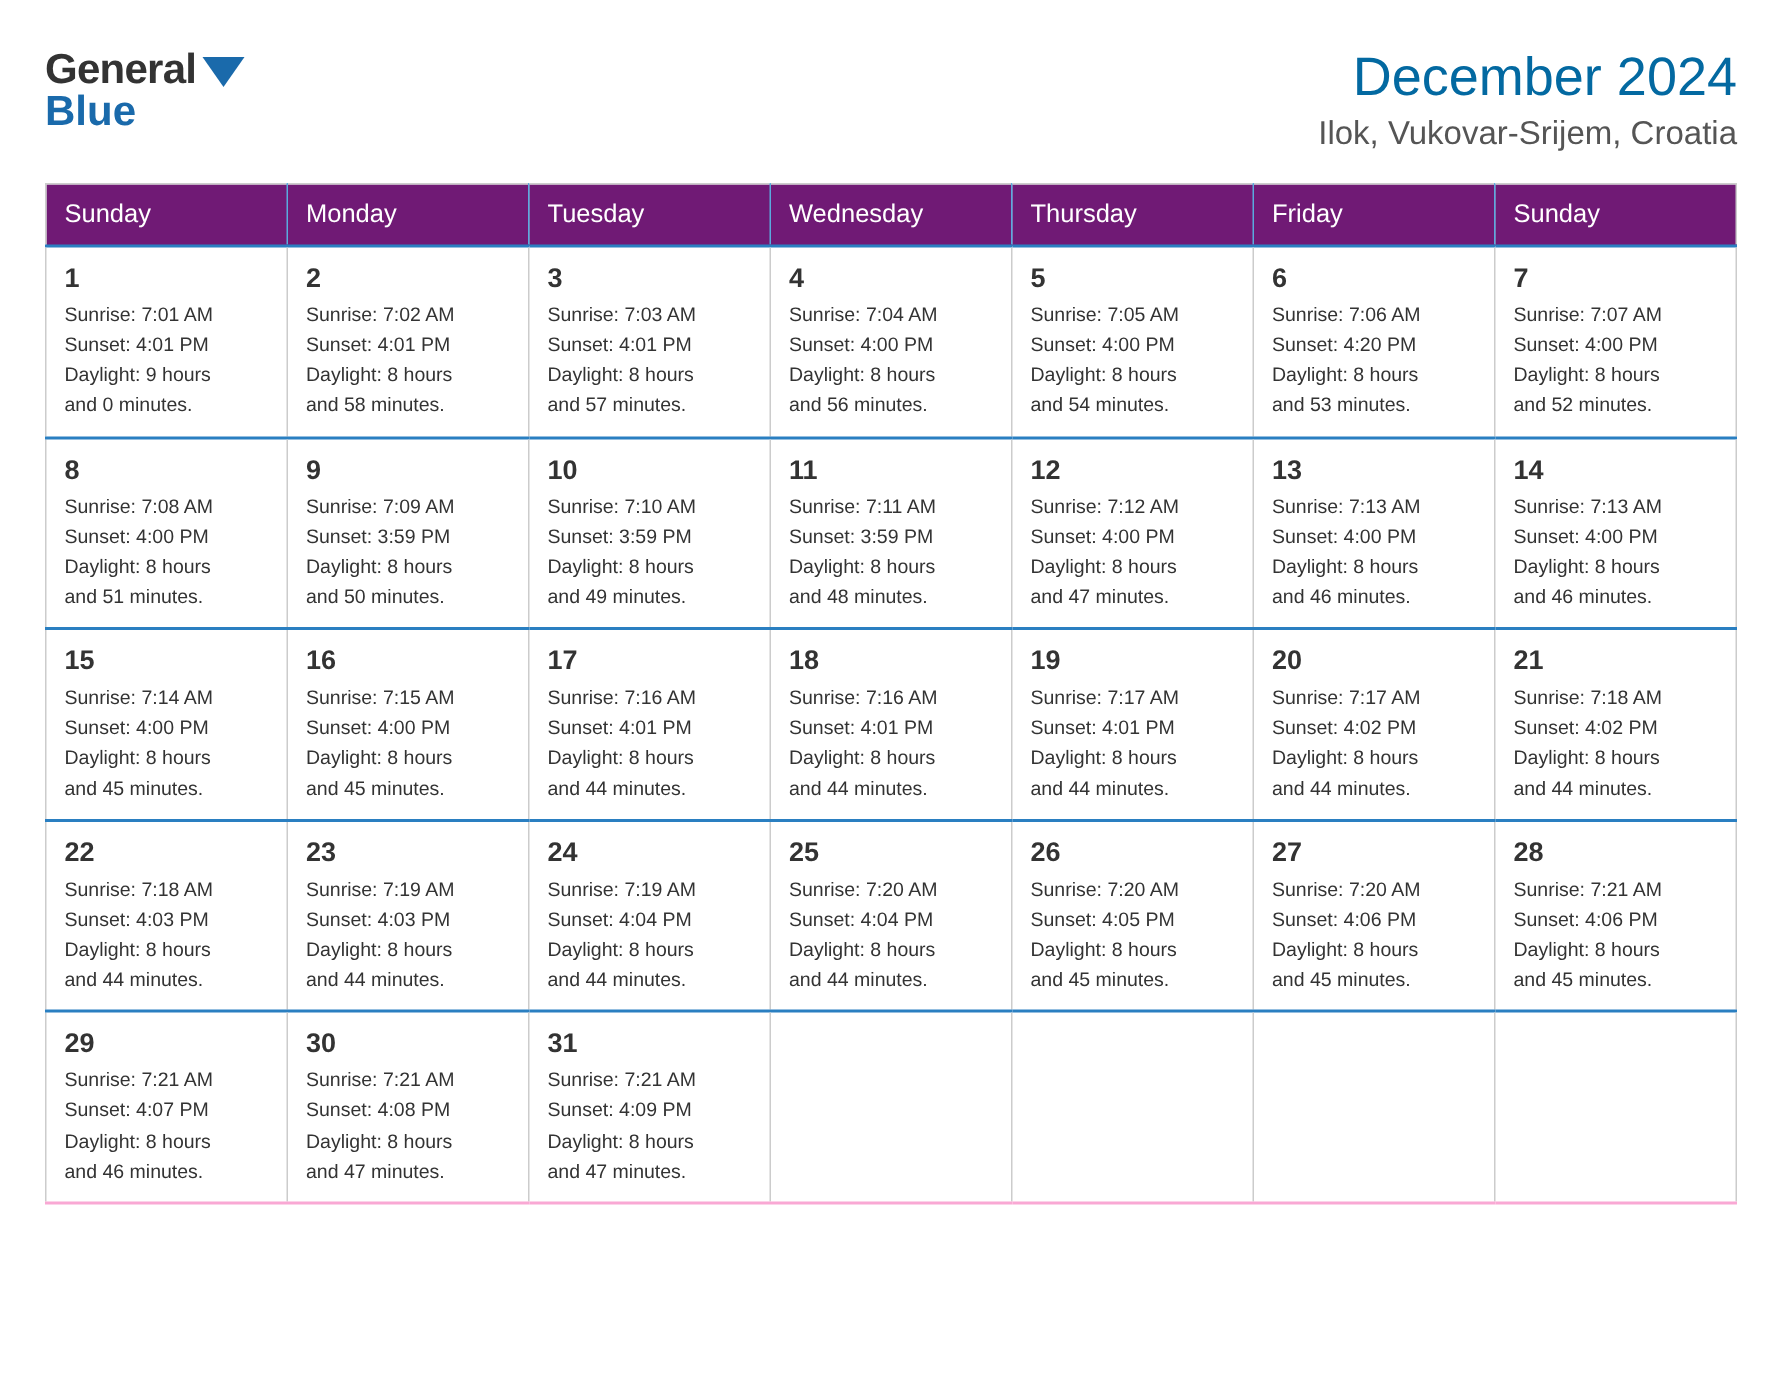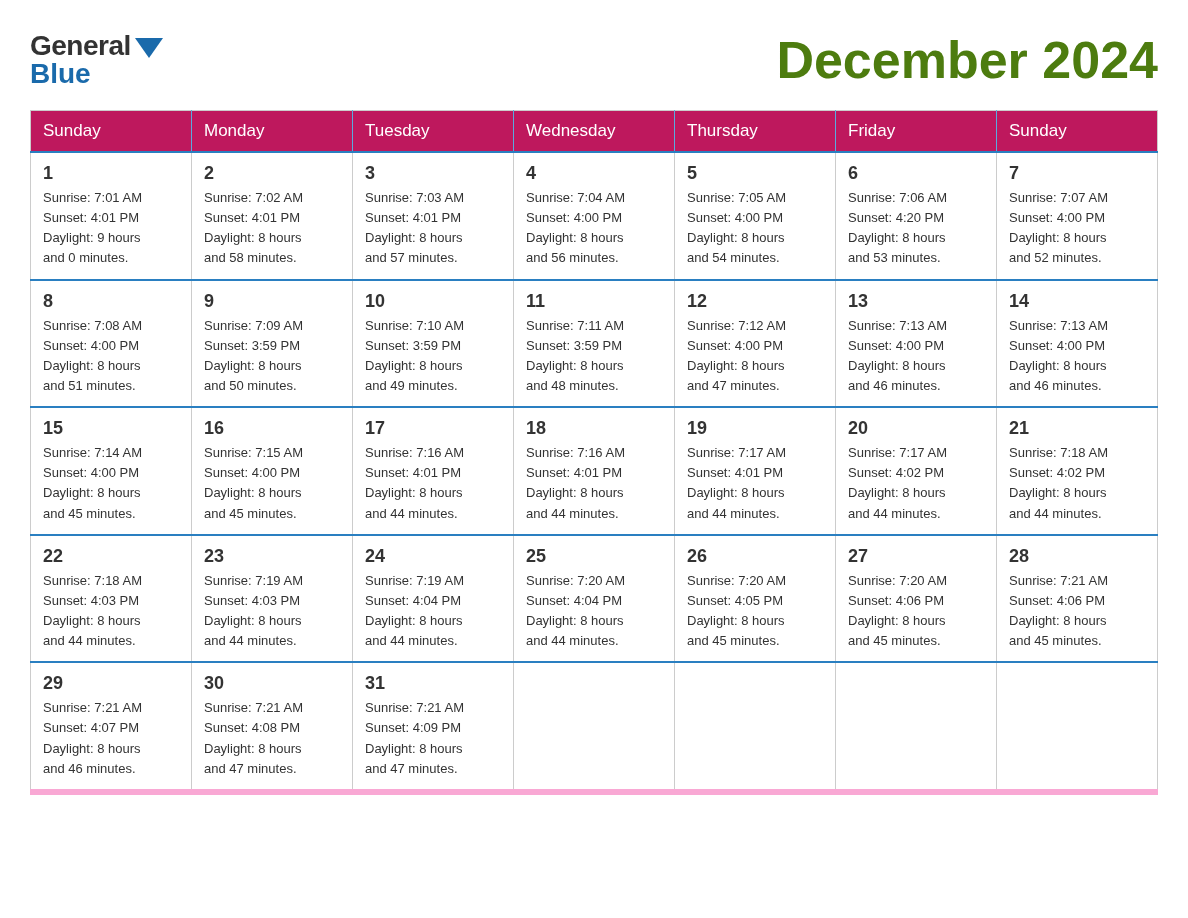--- a/index.html
+++ b/index.html
@@ -44,56 +44,56 @@
     .logo-blue {
       font-size: 28px;
       font-weight: bold;
       color: #1a6aab;
       margin-top: -4px;
     }
     .title-section {
       text-align: right;
     }
     .month-title {
-      font-size: 52px;
-      font-weight: bold;
-      color: #4d7c0f;
+      font-size: 36px;
+      font-weight: normal;
+      color: #0369a1;
     }
     .location {
       font-size: 22px;
       color: #555;
       margin-top: 4px;
     }
     .calendar {
       width: 100%;
       border-collapse: collapse;
       border: 1px solid #ccc;
     }
     .calendar th {
-      background: #be185d;
+      background: #701a75;
       color: #fff;
       text-align: left;
       padding: 10px 12px;
       font-size: 17px;
       font-weight: normal;
       border-right: 1px solid #5aaade;
     }
     .calendar th:last-child { border-right: none; }
     .calendar td {
       vertical-align: top;
       padding: 10px 12px;
       border-right: 1px solid #ccc;
       border-top: 2px solid #2a7fc1;
       width: 14.28%;
       font-size: 13.5px;
       color: #333;
       background: #fff;
     }
     .calendar td:last-child { border-right: none; }
-    .calendar tr:last-child td { border-bottom: 6px solid #f9a8d4; }
+    .calendar tr:last-child td { border-bottom: 2px solid #f9a8d4; }
     .day-num {
       font-size: 18px;
       font-weight: bold;
       color: #333;
       display: block;
       margin-bottom: 4px;
     }
     .day-info {
       font-size: 13px;
       line-height: 1.55;
@@ -109,20 +109,21 @@
 <div class="header">
   <div class="logo">
     <div class="logo-top">
       <span class="logo-general">General</span>
       <div class="logo-arrow"></div>
     </div>
     <span class="logo-blue">Blue</span>
   </div>
   <div class="title-section">
     <div class="month-title">December 2024</div>
+    <div class="location">Ilok, Vukovar-Srijem, Croatia</div>
   </div>
 </div>
 
 <table class="calendar">
   <thead>
     <tr>
     <th>Sunday</th>
         <th>Monday</th>
         <th>Tuesday</th>
         <th>Wednesday</th>

